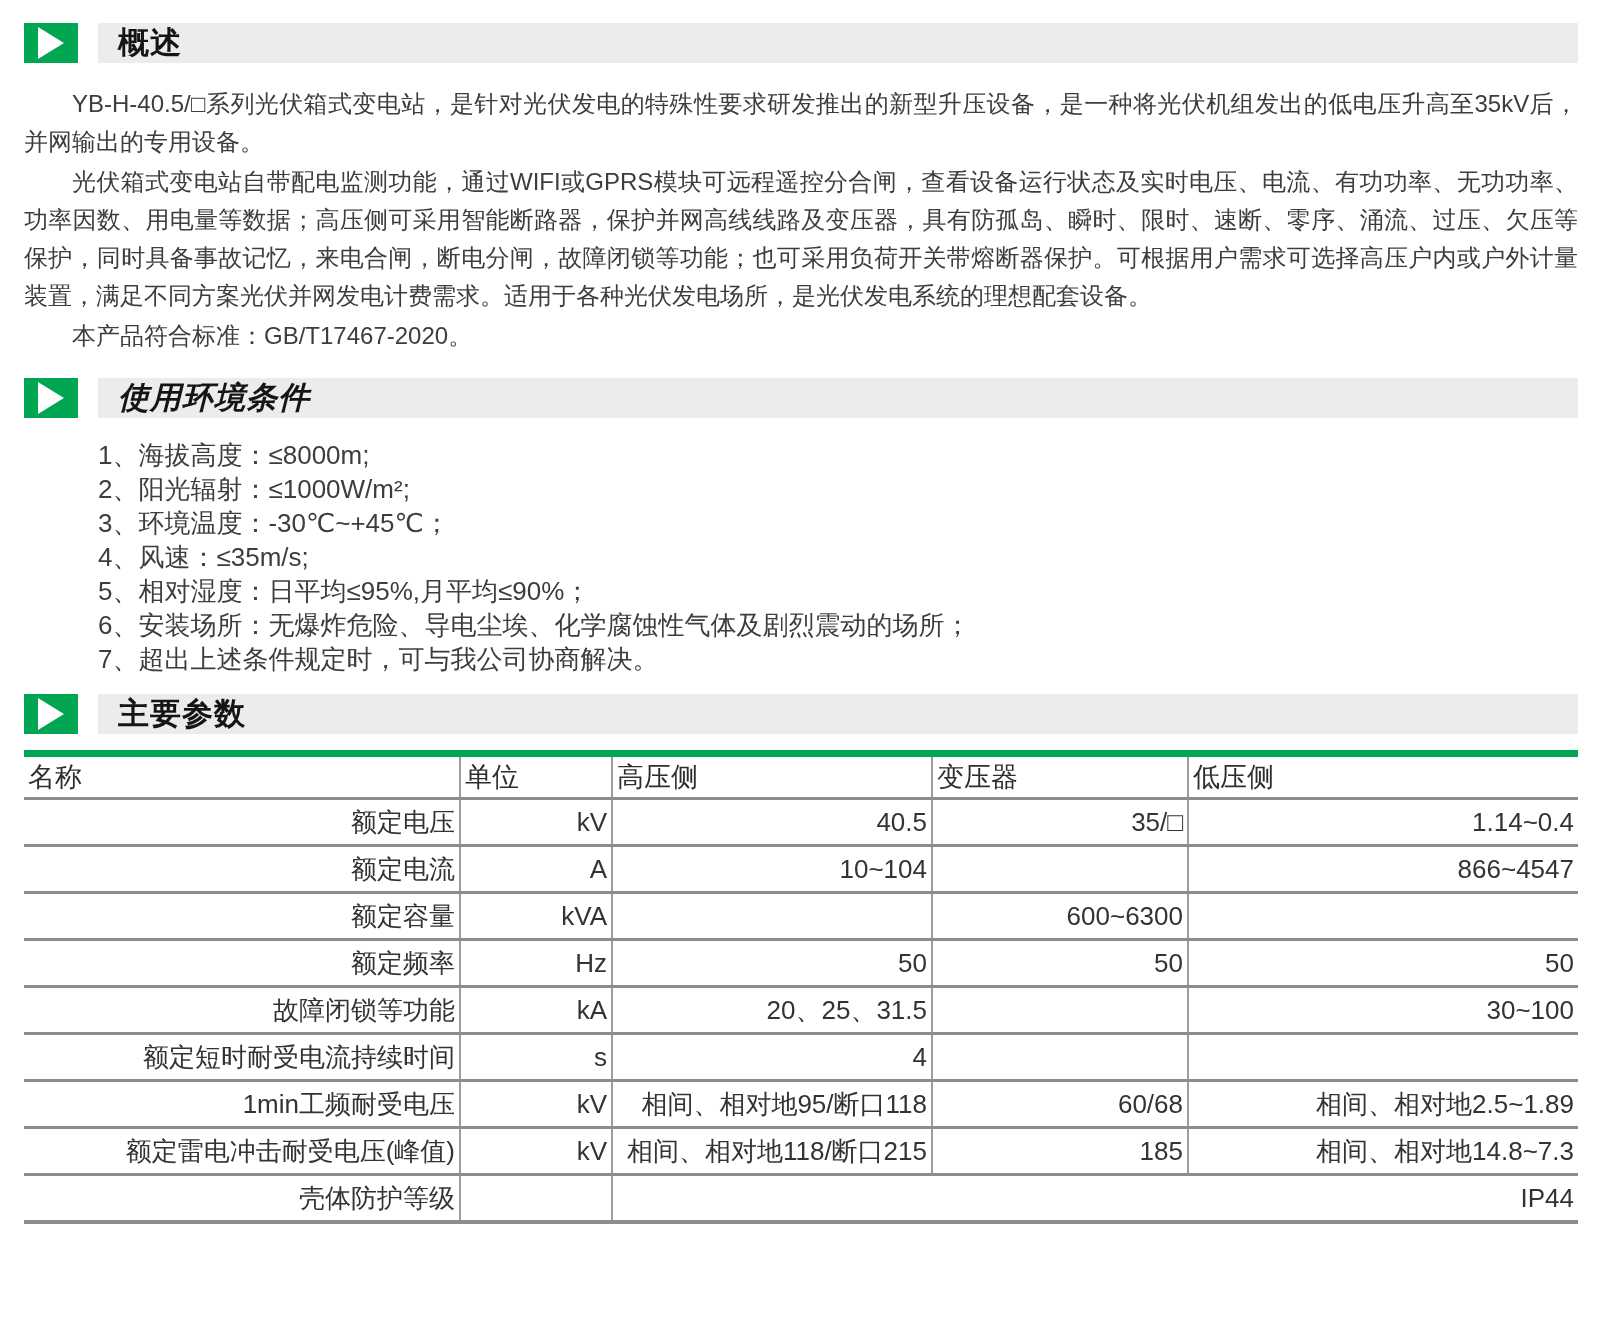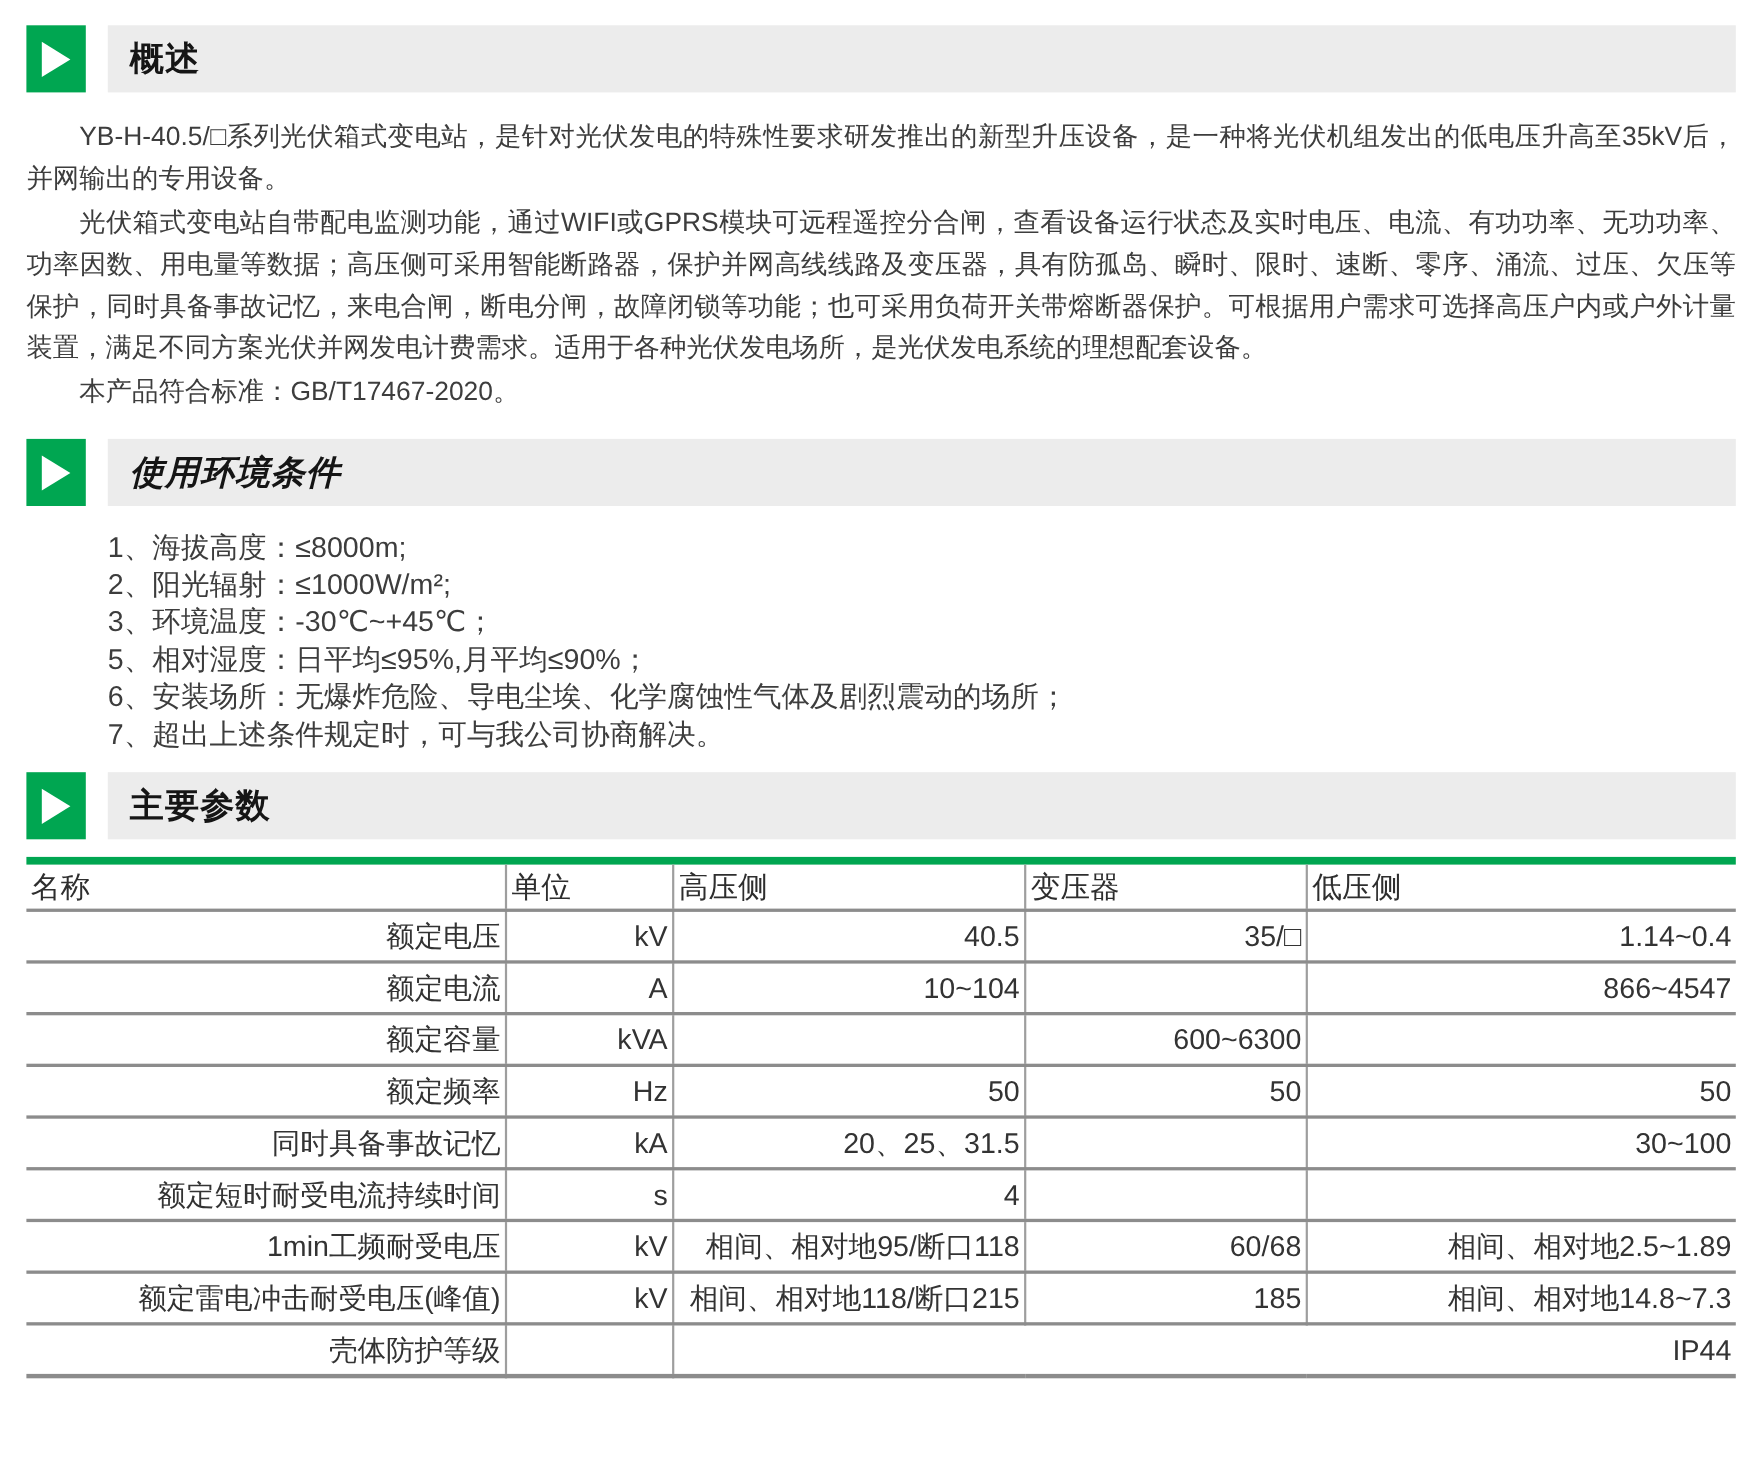--- a/index.html
+++ b/index.html
@@ -13,21 +13,21 @@
   body{
     width:1600px;height:1331px;
     background:#ffffff;
     font-family:"Liberation Sans","DejaVu Sans",sans-serif;
     color:var(--ink);
     overflow:hidden;
   }
   .page{box-sizing:border-box;width:1600px;padding:23px 22px 0 24px;}
 
   
-  .sec-header{display:flex;height:61px;}
+  .sec-header{display:flex;height:40px;}
   .arrow-box{flex:none;width:54px;background:var(--accent);display:flex;align-items:center;justify-content:center;}
   .arrow{width:0;height:0;border-style:solid;border-width:16px 0 16px 26px;border-color:transparent transparent transparent #ffffff;}
   .sec-bar{flex:1;margin-left:20px;background:var(--bar-gray);display:flex;align-items:center;padding-left:20px;}
   .sec-title{font-size:31px;font-weight:bold;color:#151515;letter-spacing:1px;}
 
   
   .overview-text{margin-top:22px;}
   .para{
     margin:0;font-size:24px;line-height:38px;color:var(--ink);
     text-align:justify;text-indent:2em;
@@ -83,20 +83,21 @@
     </div>
     <div class="sec-bar">
       <span class="sec-title">使用环境条件</span>
     </div>
   </div>
 
   <div class="env-list">
       <div class="env-item">1、海拔高度：≤8000m;</div>
       <div class="env-item">2、阳光辐射：≤1000W/m²;</div>
       <div class="env-item">3、环境温度：-30℃~+45℃；</div>
+      <div class="env-item">4、风速：≤35m/s;</div>
       <div class="env-item">5、相对湿度：日平均≤95%,月平均≤90%；</div>
       <div class="env-item">6、安装场所：无爆炸危险、导电尘埃、化学腐蚀性气体及剧烈震动的场所；</div>
       <div class="env-item">7、超出上述条件规定时，可与我公司协商解决。</div>
     </div>
 
   <div class="sec-header hdr-gap3">
     <div class="arrow-box">
       <div class="arrow"></div>
     </div>
     <div class="sec-bar">
@@ -145,21 +146,21 @@
           <td></td>
         </tr>
         <tr>
           <td>额定频率</td>
           <td>Hz</td>
           <td>50</td>
           <td>50</td>
           <td>50</td>
         </tr>
         <tr>
-          <td>同时具备事故记忆</td>
+          <td>故障闭锁等功能</td>
           <td>kA</td>
           <td>20、25、31.5</td>
           <td></td>
           <td>30~100</td>
         </tr>
         <tr>
           <td>额定短时耐受电流持续时间</td>
           <td>s</td>
           <td>4</td>
           <td></td>

